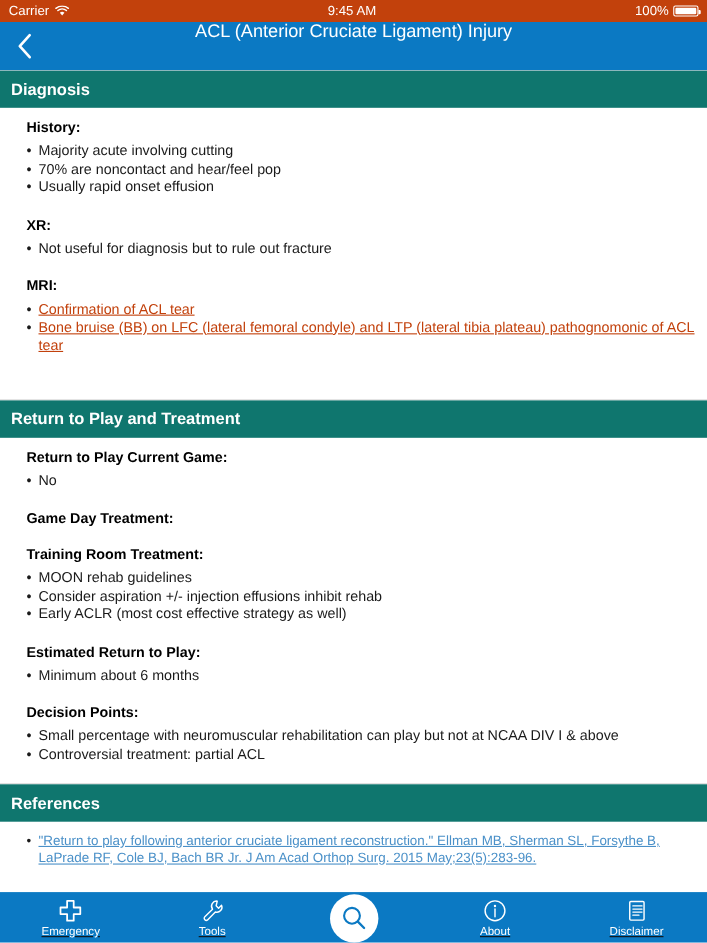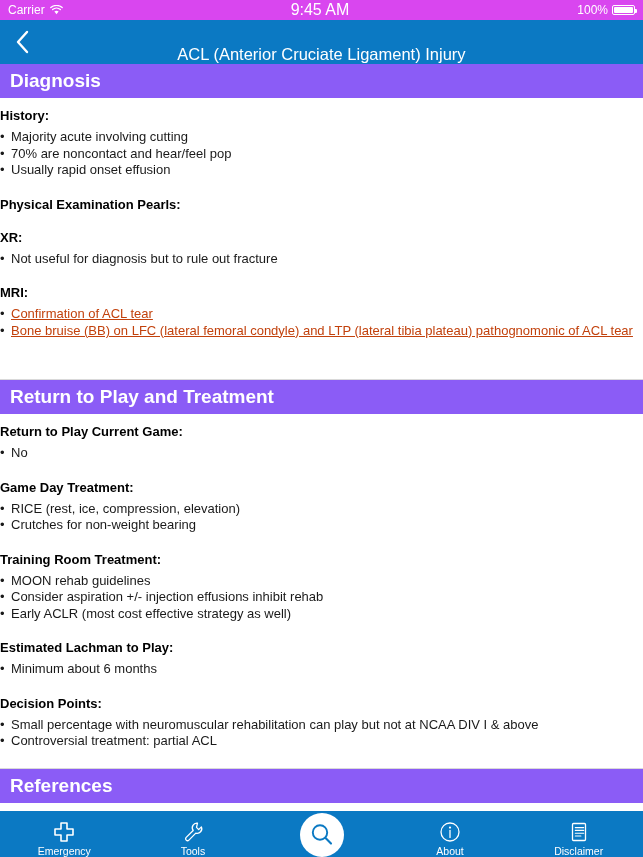--- a/index.html
+++ b/index.html
@@ -12,30 +12,30 @@
     height: 857px;
     overflow: hidden;
     font-family: "Liberation Sans", sans-serif;
     color: #111111;
     position: relative;
   }
 
   
   .status-bar {
     height: 20px;
-    background: #d946ef;
+    background: #c2410c;
     color: #ffffff;
     display: flex;
     align-items: center;
     font-size: 12px;
     padding: 0 8px;
     box-sizing: border-box;
   }
   .status-left { display: flex; align-items: center; gap: 5px; flex: 0 0 auto; }
-  .status-center { flex: 1; text-align: center; font-size: 16px; }
+  .status-center { flex: 1; text-align: center; font-size: 12px; }
   .status-right { display: flex; align-items: center; gap: 4px; flex: 0 0 auto; }
   .wifi-icon { display: inline-block; width: 13px; height: 10px; position: relative; }
   .battery {
     width: 23px; height: 10px;
     border: 1px solid #ffffff;
     border-radius: 2px;
     position: relative;
     box-sizing: border-box;
   }
   .battery::after {
@@ -52,21 +52,21 @@
     width: calc(100% - 2px);
     background: #ffffff;
     border-radius: 1px;
   }
 
   
   .nav-bar {
     height: 44px;
     background: #0b79c3;
     display: flex;
-    align-items: flex-end;
+    align-items: flex-start;
     position: relative;
     border-bottom: 1px solid #a3a3a3;
   }
   .back-button {
     width: 44px;
     height: 44px;
     display: flex;
     align-items: center;
     justify-content: center;
     cursor: pointer;
@@ -87,33 +87,33 @@
     position: absolute;
     top: 64px;
     left: 0;
     right: 0;
     bottom: 0;
     overflow: hidden;
     background: #ffffff;
   }
 
   .section-header {
-    background: #8b5cf6;
-    color: #ffffff;
-    font-size: 19px;
+    background: #0f766e;
+    color: #ffffff;
+    font-size: 15px;
     font-weight: bold;
     padding: 10px 10px 10px 10px;
     box-sizing: border-box;
     height: 34px;
     display: flex;
     align-items: center;
   }
 
   .section-body {
-    padding: 10px 8px 0 0;
+    padding: 10px 8px 0 24px;
   }
 
   .sub-head {
     font-size: 13px;
     font-weight: bold;
     color: #000000;
     margin: 0 0 6px 0;
     line-height: 15px;
   }
   .sub-head.spaced { margin-top: 18px; }
@@ -172,22 +172,23 @@
     cursor: pointer;
   }
 
   
   .tab-bar {
     position: absolute;
     left: 0; right: 0; bottom: 0;
     height: 46px;
     background: #0b79c3;
     display: flex;
-    align-items: flex-end;
+    align-items: center;
     z-index: 5;
+    text-decoration: underline;
   }
   .tab-item {
     flex: 1;
     display: flex;
     flex-direction: column;
     align-items: center;
     justify-content: center;
     color: #ffffff;
     cursor: pointer;
     gap: 2px;
@@ -254,21 +255,20 @@
   <div class="section-header">Diagnosis</div>
   <div class="section-body">
 
     <div class="sub-head">History:</div>
     <ul class="bullets">
       <li>Majority acute involving cutting</li>
       <li>70% are noncontact and hear/feel pop</li>
       <li>Usually rapid onset effusion</li>
     </ul>
 
-    <div class="sub-head spaced">Physical Examination Pearls:</div>
 
     <div class="sub-head spaced">XR:</div>
     <ul class="bullets">
       <li>Not useful for diagnosis but to rule out fracture</li>
     </ul>
 
     <div class="sub-head spaced">MRI:</div>
     <ul class="bullets">
       <li class="link-item">
         <a>Confirmation of ACL tear</a>
@@ -284,33 +284,29 @@
 
   <div class="section-header">Return to Play and Treatment</div>
   <div class="section-body">
 
     <div class="sub-head">Return to Play Current Game:</div>
     <ul class="bullets">
       <li>No</li>
     </ul>
 
     <div class="sub-head spaced">Game Day Treatment:</div>
-    <ul class="bullets">
-      <li>RICE (rest, ice, compression, elevation)</li>
-      <li>Crutches for non-weight bearing</li>
-    </ul>
 
     <div class="sub-head spaced">Training Room Treatment:</div>
     <ul class="bullets">
       <li>MOON rehab guidelines</li>
       <li>Consider aspiration +/- injection effusions inhibit rehab</li>
       <li>Early ACLR (most cost effective strategy as well)</li>
     </ul>
 
-    <div class="sub-head spaced">Estimated Lachman to Play:</div>
+    <div class="sub-head spaced">Estimated Return to Play:</div>
     <ul class="bullets">
       <li>Minimum about 6 months</li>
     </ul>
 
     <div class="sub-head spaced">Decision Points:</div>
     <ul class="bullets">
       <li>Small percentage with neuromuscular rehabilitation can play but not at NCAA DIV I &amp; above</li>
       <li>Controversial treatment: partial ACL</li>
     </ul>
   </div>

